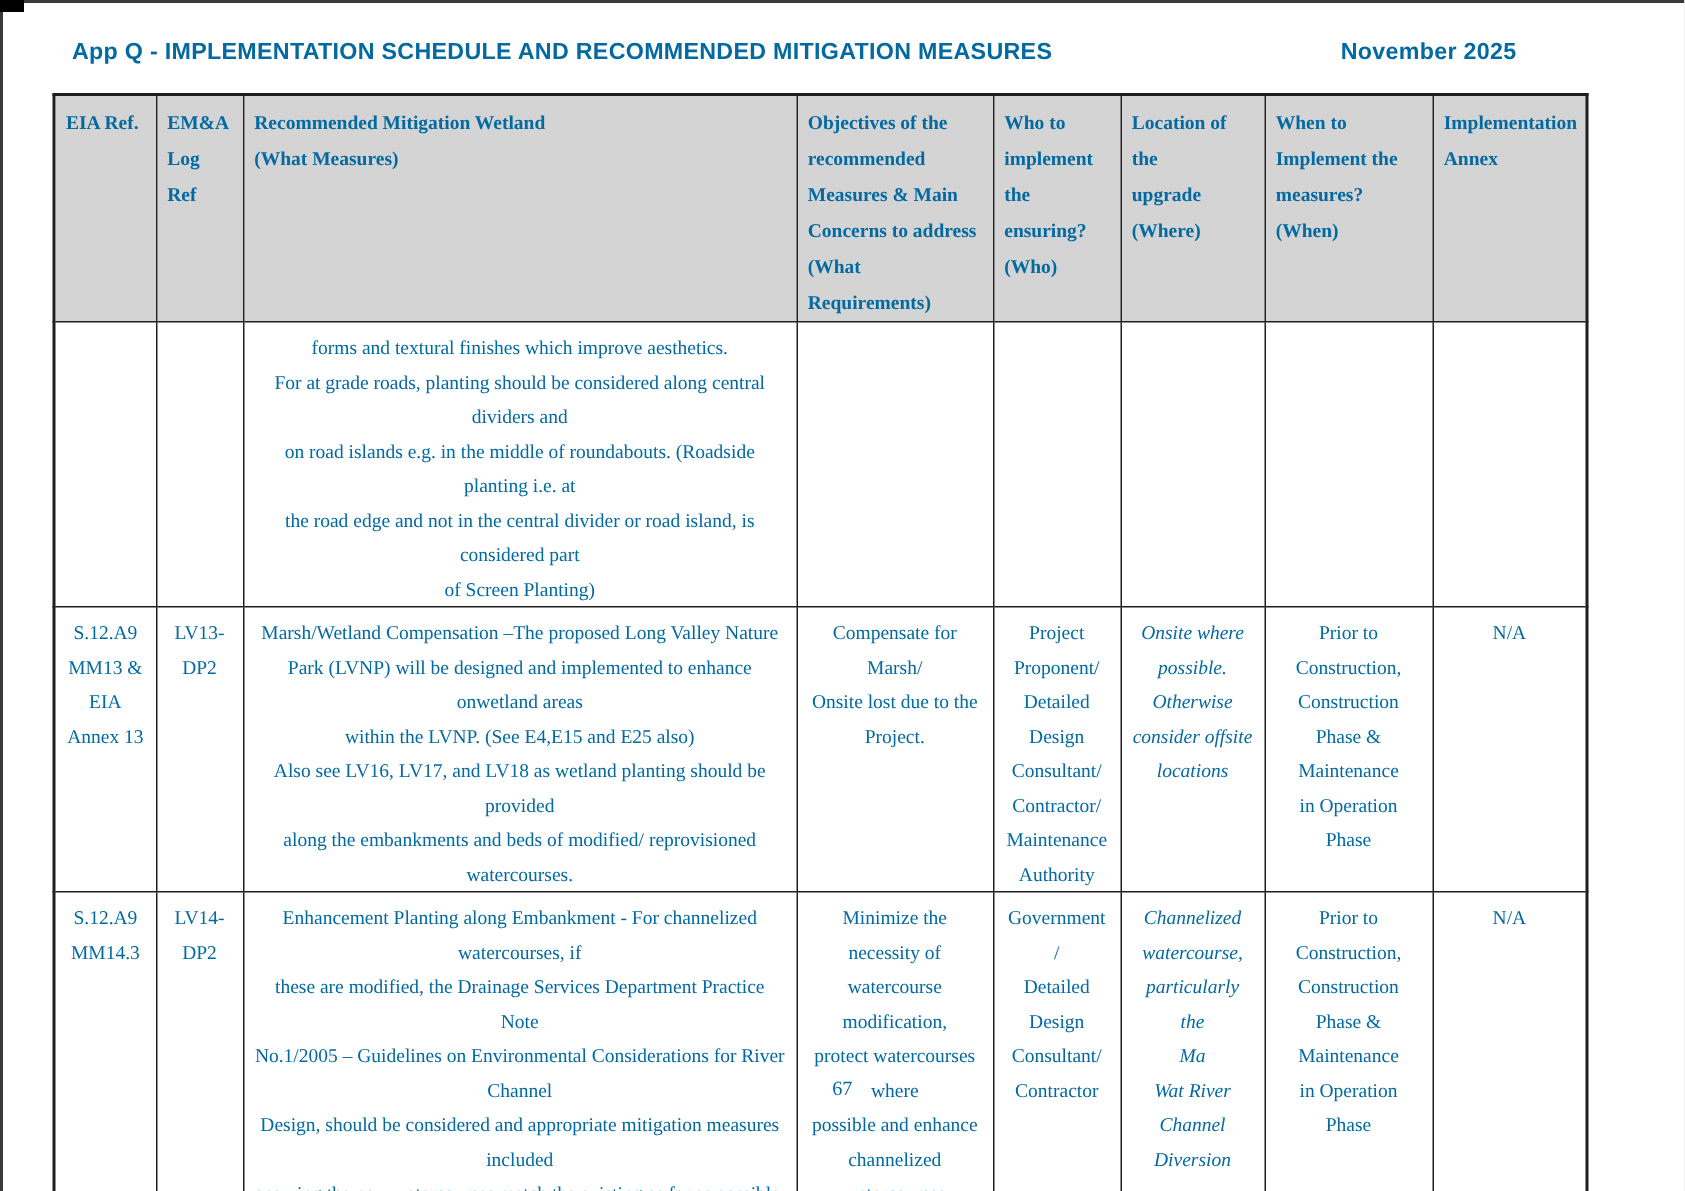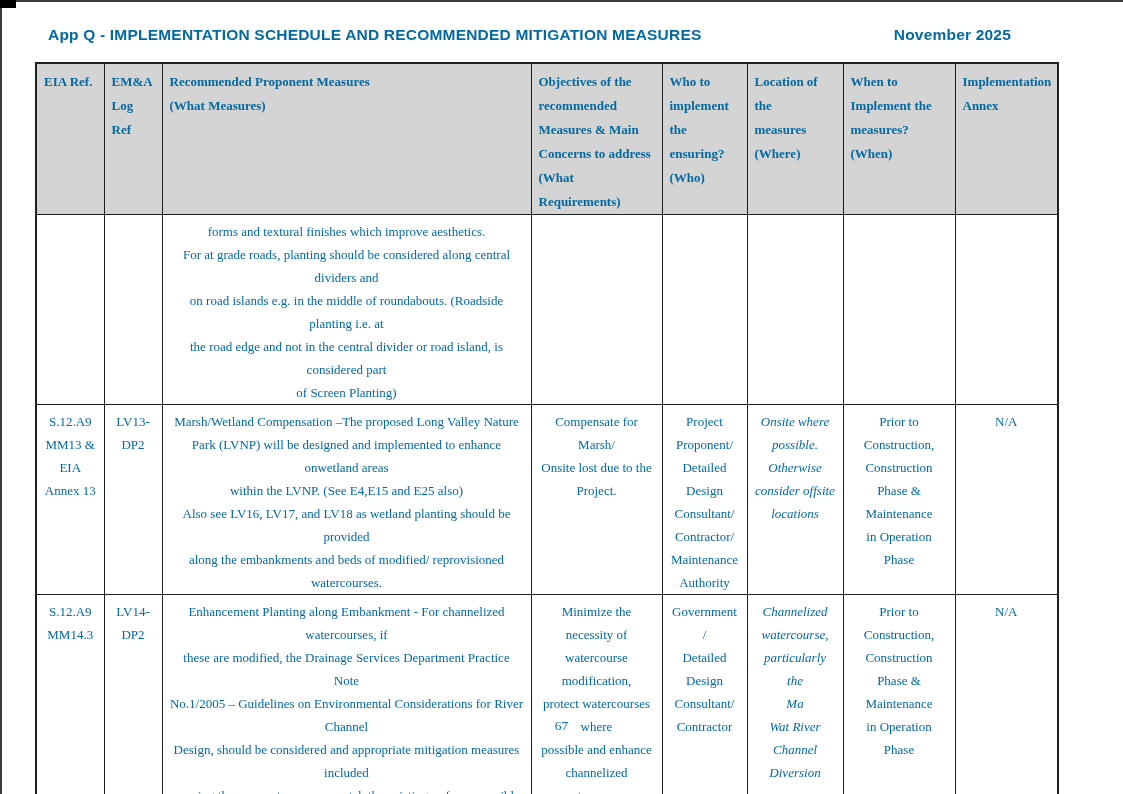--- a/index.html
+++ b/index.html
@@ -79,34 +79,34 @@
       <col style="width:85px">
         <col style="width:96px">
         <col style="width:112px">
         <col style="width:103px">
     </colgroup>
     <tbody>
       <tr class="hdr-row">
         <th>EIA Ref.</th>
         <th>EM&amp;A
 Log Ref</th>
-        <th>Recommended Proponent Measures
+        <th>Recommended Mitigation Wetland
 (What Measures)</th>
         <th>Objectives of the
 recommended
 Measures &amp; Main
 Concerns to address
 (What Requirements)</th>
         <th>Who to
 implement
 the
 ensuring?
 (Who)</th>
         <th>Location of the
-measures
+upgrade
 (Where)</th>
         <th>When to
 Implement the
 measures?
 (When)</th>
         <th>Implementation
 Annex</th>
       </tr>
 
       <tr class="row-1">

